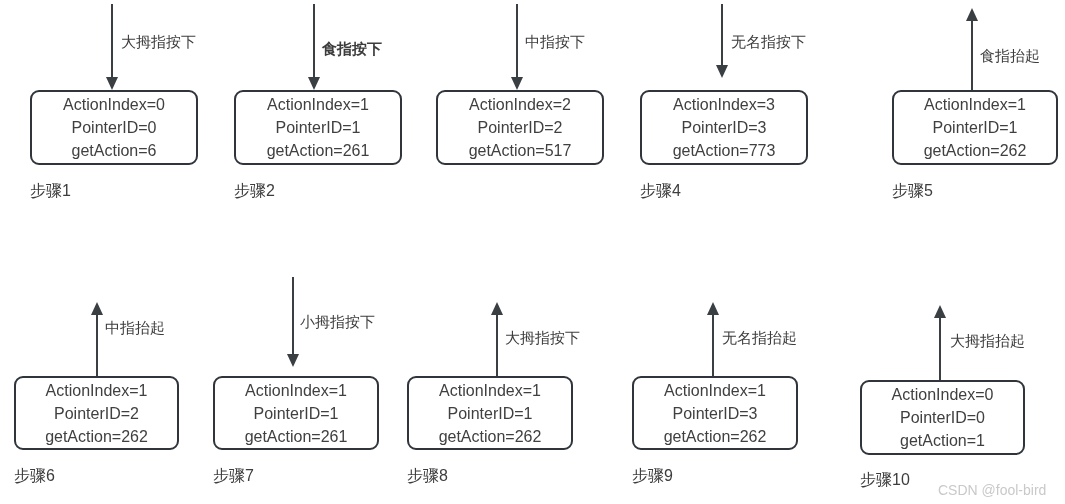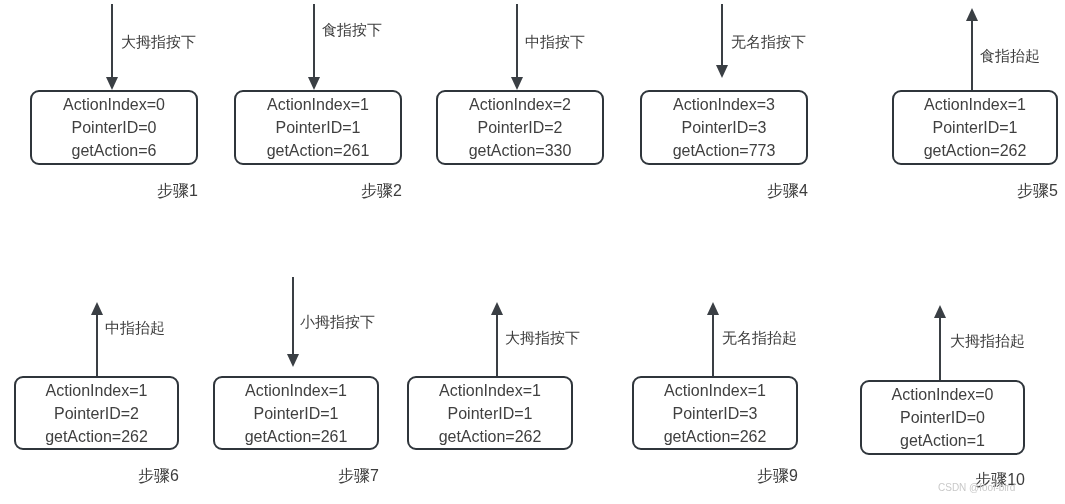--- a/index.html
+++ b/index.html
@@ -59,21 +59,21 @@
   .s10 .shaft{ left: 79px; top: 48px; height: 62px; } .s10 .head{ left: 74px; top: 35px; }
 
   .arrow-label {
     position: absolute;
     white-space: nowrap;
     font-size: 15px;
     color: #3d3d3d;
     line-height: 20px;
   }
   .s1 .arrow-label { left: 91px; top: 32px; }
-  .s2 .arrow-label { left: 88px; top: 20px; }
+  .s2 .arrow-label { left: 88px; top: 39px; font-weight: bold; }
   .s3 .arrow-label { left: 89px; top: 32px; text-align: center; }
   .s4 .arrow-label { left: 91px; top: 32px; }
   .s5 .arrow-label { left: 88px; top: 46px; }
   .s6 .arrow-label { left: 91px; top: 48px; }
   .s7 .arrow-label { left: 87px; top: 42px; }
   .s8 .arrow-label { left: 98px; top: 58px; }
   .s9 .arrow-label { left: 90px; top: 58px; }
   .s10 .arrow-label{ left: 90px; top: 61px; }
 
   .event-box {
@@ -97,33 +97,33 @@
   }
   .s6 .event-box, .s7 .event-box, .s8 .event-box, .s9 .event-box {
     top: 106px; height: 74px;
   }
   .s10 .event-box { top: 110px; height: 75px; }
 
   .caption {
     position: absolute;
     left: 0;
     right: 0;
-    text-align: right;
+    text-align: left;
     font-size: 16px;
     color: #3d3d3d;
   }
   .s1 .caption, .s2 .caption, .s3 .caption, .s4 .caption, .s5 .caption { top: 181px; }
   .s6 .caption, .s7 .caption, .s8 .caption, .s9 .caption { top: 196px; }
   .s10 .caption { top: 200px; }
 
   .watermark {
     position: absolute;
     left: 938px;
     top: 482px;
-    font-size: 10px;
+    font-size: 14px;
     color: #c9c9c9;
     white-space: nowrap;
   }
 </style>
 </head>
 <body>
 
 <div id="canvas">
 
   <div class="step s1">
@@ -150,21 +150,21 @@
     <div class="caption">步骤2</div>
   </div>
 
   <div class="step s3">
     <div class="shaft"></div>
     <div class="head down"></div>
     <div class="arrow-label">中指按下</div>
     <div class="event-box">
       <div>ActionIndex=2</div>
       <div>PointerID=2</div>
-      <div>getAction=330</div>
+      <div>getAction=517</div>
     </div>
   </div>
 
   <div class="step s4">
     <div class="shaft"></div>
     <div class="head down"></div>
     <div class="arrow-label">无名指按下</div>
     <div class="event-box">
       <div>ActionIndex=3</div>
       <div>PointerID=3</div>
@@ -211,20 +211,21 @@
 
   <div class="step s8">
     <div class="shaft"></div>
     <div class="head up"></div>
     <div class="arrow-label">大拇指按下</div>
     <div class="event-box">
       <div>ActionIndex=1</div>
       <div>PointerID=1</div>
       <div>getAction=262</div>
     </div>
+    <div class="caption">步骤8</div>
   </div>
 
   <div class="step s9">
     <div class="shaft"></div>
     <div class="head up"></div>
     <div class="arrow-label">无名指抬起</div>
     <div class="event-box">
       <div>ActionIndex=1</div>
       <div>PointerID=3</div>
       <div>getAction=262</div>

